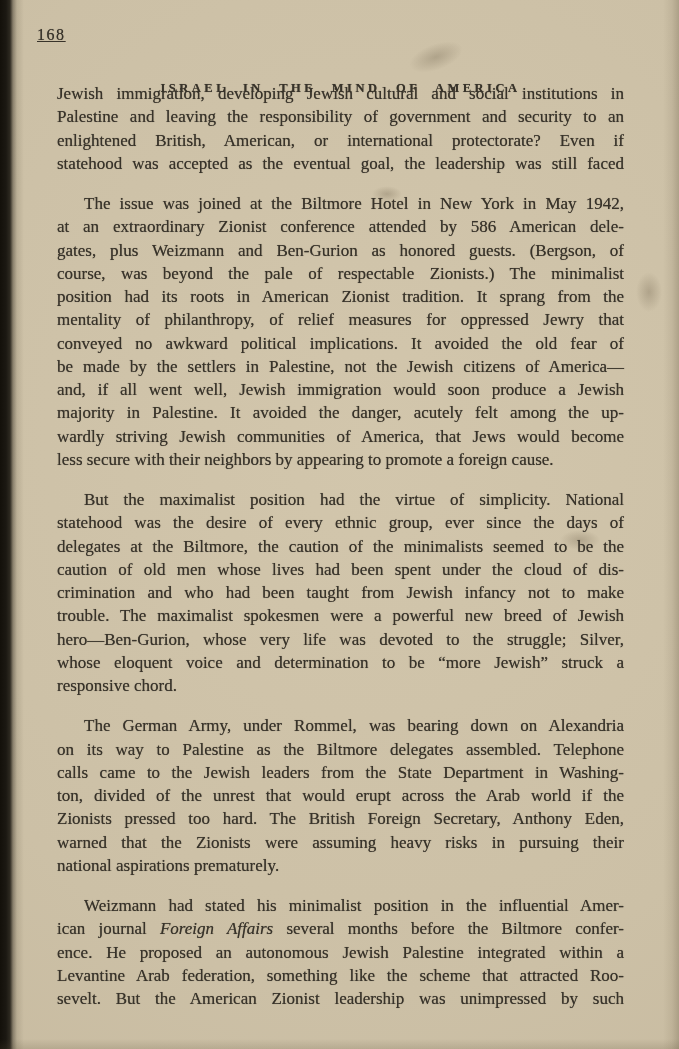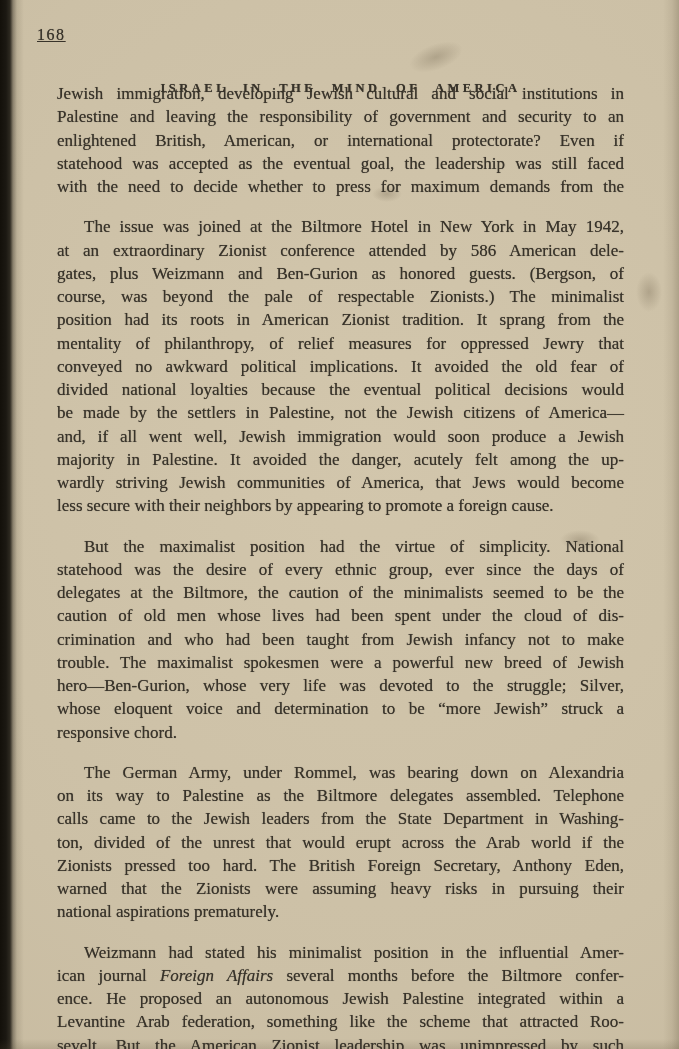--- a/index.html
+++ b/index.html
@@ -94,31 +94,29 @@
 
   <div class="pagenum ink" style="color: rgb(56, 51, 42); text-decoration: underline;">168</div>
   <div class="runhead ink" style="color: rgb(56, 51, 42);">ISRAEL IN THE MIND OF AMERICA</div>
 
   <div class="bodytext ink" style="color: rgb(56, 51, 42);">
       <div class="para">
         <div class="line"><span>Jewish immigration, developing Jewish cultural and social institutions in</span></div>
         <div class="line"><span>Palestine and leaving the responsibility of government and security to an</span></div>
         <div class="line"><span>enlightened British, American, or international protectorate? Even if</span></div>
         <div class="line"><span>statehood was accepted as the eventual goal, the leadership was still faced</span></div>
-        <div class="line"><span>with the need to decide whether to press for maximum demands from the</span></div>
       </div>
       <div class="para">
         <div class="line indent"><span>The issue was joined at the Biltmore Hotel in New York in May 1942,</span></div>
         <div class="line"><span>at an extraordinary Zionist conference attended by 586 American dele-</span></div>
         <div class="line"><span>gates, plus Weizmann and Ben-Gurion as honored guests. (Bergson, of</span></div>
         <div class="line"><span>course, was beyond the pale of respectable Zionists.) The minimalist</span></div>
         <div class="line"><span>position had its roots in American Zionist tradition. It sprang from the</span></div>
         <div class="line"><span>mentality of philanthropy, of relief measures for oppressed Jewry that</span></div>
         <div class="line"><span>conveyed no awkward political implications. It avoided the old fear of</span></div>
-        <div class="line"><span>divided national loyalties because the eventual political decisions would</span></div>
         <div class="line"><span>be made by the settlers in Palestine, not the Jewish citizens of America—</span></div>
         <div class="line"><span>and, if all went well, Jewish immigration would soon produce a Jewish</span></div>
         <div class="line"><span>majority in Palestine. It avoided the danger, acutely felt among the up-</span></div>
         <div class="line"><span>wardly striving Jewish communities of America, that Jews would become</span></div>
         <div class="line lastline"><span>less secure with their neighbors by appearing to promote a foreign cause.</span></div>
       </div>
       <div class="para">
         <div class="line indent"><span>But the maximalist position had the virtue of simplicity. National</span></div>
         <div class="line"><span>statehood was the desire of every ethnic group, ever since the days of</span></div>
         <div class="line"><span>delegates at the Biltmore, the caution of the minimalists seemed to be the</span></div>

